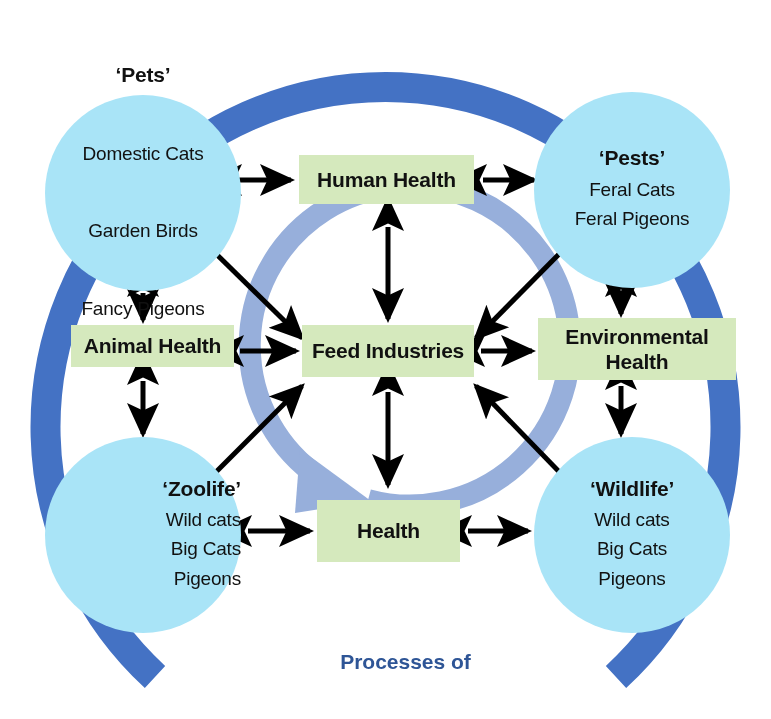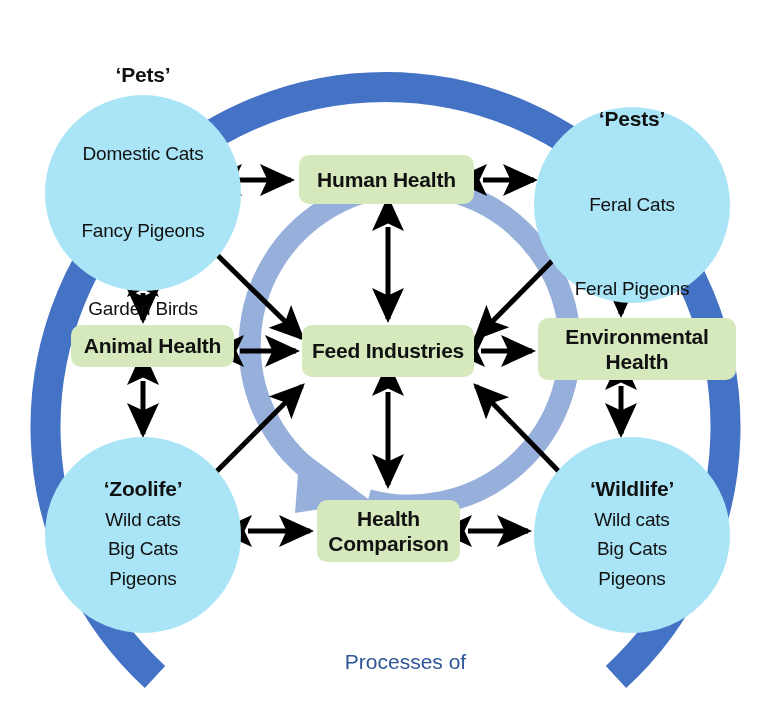--- a/index.html
+++ b/index.html
@@ -46,56 +46,55 @@
     margin-bottom: 4px;
     letter-spacing: -0.2px;
   }
   .node-circle .circle-item {
     font-size: 19px;
     line-height: 1.55;
     letter-spacing: -0.2px;
   }
 
   #circle-pets      { left: 45px;  top: 95px;  width: 196px; height: 196px; gap: 48px; }
-  #circle-pests     { left: 534px; top: 107px;  width: 196px; height: 196px; justify-content: space-between; }
-  #circle-zoolife   { left: 45px;  top: 437px; width: 196px; height: 196px; }
+  #circle-pests     { left: 534px; top: 92px;  width: 196px; height: 196px; }
+  #circle-zoolife   { left: 45px;  top: 437px; width: 196px; height: 196px; align-items: flex-end; }
   #circle-wildlife  { left: 534px; top: 437px; width: 196px; height: 196px; align-items: center; }
 
   
   .node-box {
     position: absolute;
     background: #d5e9bd;
     display: flex;
     align-items: center;
     justify-content: center;
     text-align: center;
     font-weight: bold;
     font-size: 21px;
     line-height: 1.2;
     color: #111111;
     letter-spacing: -0.2px;
     z-index: 5;
-    border-radius: 10px;
   }
 
   #box-human-health        { left: 299px; top: 155px; width: 175px; height: 49px; }
   #box-animal-health       { left: 71px;  top: 325px; width: 163px; height: 42px; }
   #box-feed-industries     { left: 302px; top: 325px; width: 172px; height: 52px; }
   #box-environmental-health{ left: 538px; top: 318px; width: 198px; height: 62px; }
   #box-health-comparison   { left: 317px; top: 500px; width: 143px; height: 62px; }
 
   
   #ring-caption {
     position: absolute;
     left: 0;
     right: 0;
     top: 648px;
     text-align: center;
     color: #2e5596;
-    font-weight: normal;
+    font-weight: bold;
     font-size: 21px;
     line-height: 1.3;
     z-index: 6;
     padding-left: 40px;
   }
   #ring-caption .cap-line { display: block; }
 </style>
 </head>
 <body>
 
@@ -151,22 +150,22 @@
       <line x1="205" y1="243" x2="302" y2="338"></line>
       <line x1="570" y1="243" x2="476" y2="338"></line>
       <line x1="205" y1="483" x2="302" y2="386"></line>
       <line x1="570" y1="483" x2="476" y2="386"></line>
     </g>
   </svg>
 
   <div class="node-circle" id="circle-pets">
     <div class="circle-title">‘Pets’</div>
     <div class="circle-item">Domestic Cats</div>
+    <div class="circle-item">Garden Birds</div>
     <div class="circle-item">Fancy Pigeons</div>
-    <div class="circle-item">Garden Birds</div>
   </div>
 
   <div class="node-circle" id="circle-pests">
     <div class="circle-title">‘Pests’</div>
     <div class="circle-item">Feral Cats</div>
     <div class="circle-item">Feral Pigeons</div>
   </div>
 
   <div class="node-circle" id="circle-zoolife">
     <div class="circle-title">‘Zoolife’</div>
@@ -197,21 +196,20 @@
   <div class="node-box" id="box-environmental-health">
     <span>
       <span>Environmental</span><br>
       <span>Health</span>
     </span>
   </div>
 
   <div class="node-box" id="box-health-comparison">
     <span>
       <span>Health</span><br>
-      <span>Comparison</span>
     </span>
   </div>
 
   <div id="ring-caption">
     <span class="cap-line">Processes of</span>
   </div>
 
 </div>
 
 </body></html>

